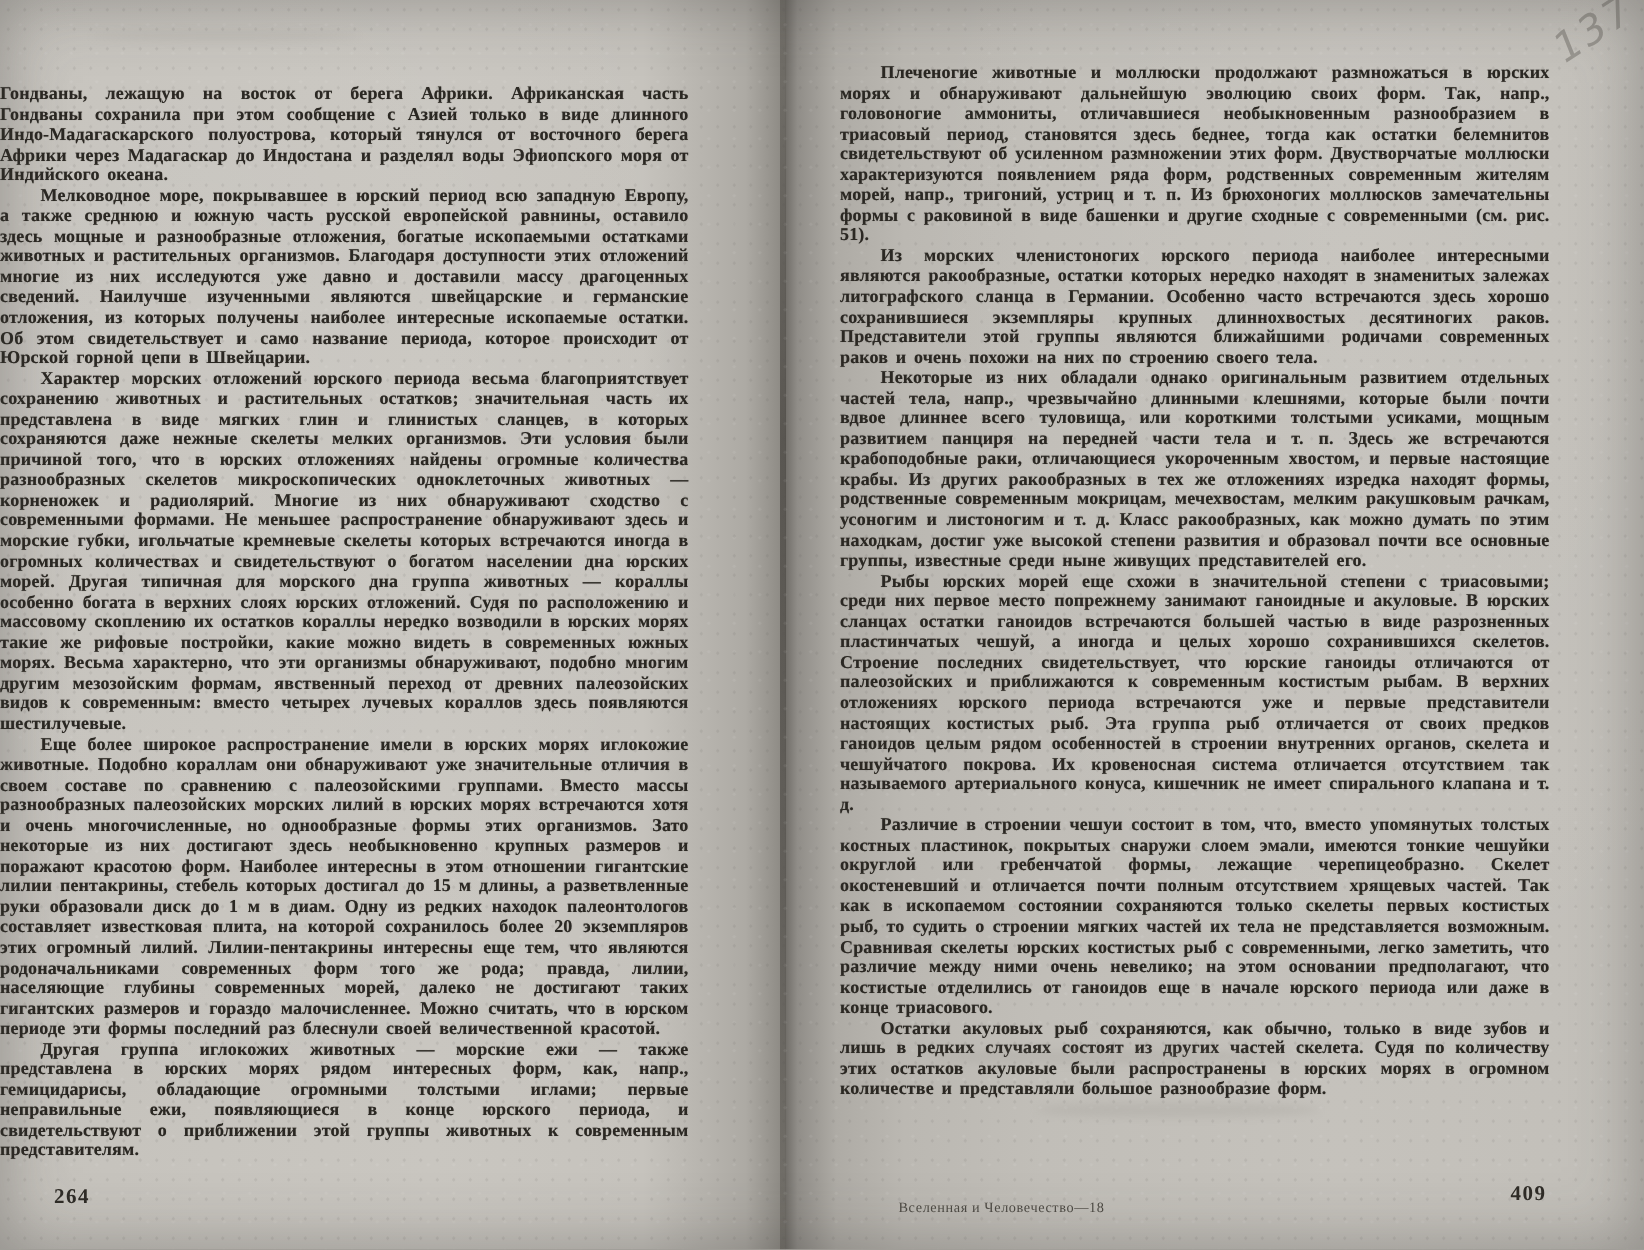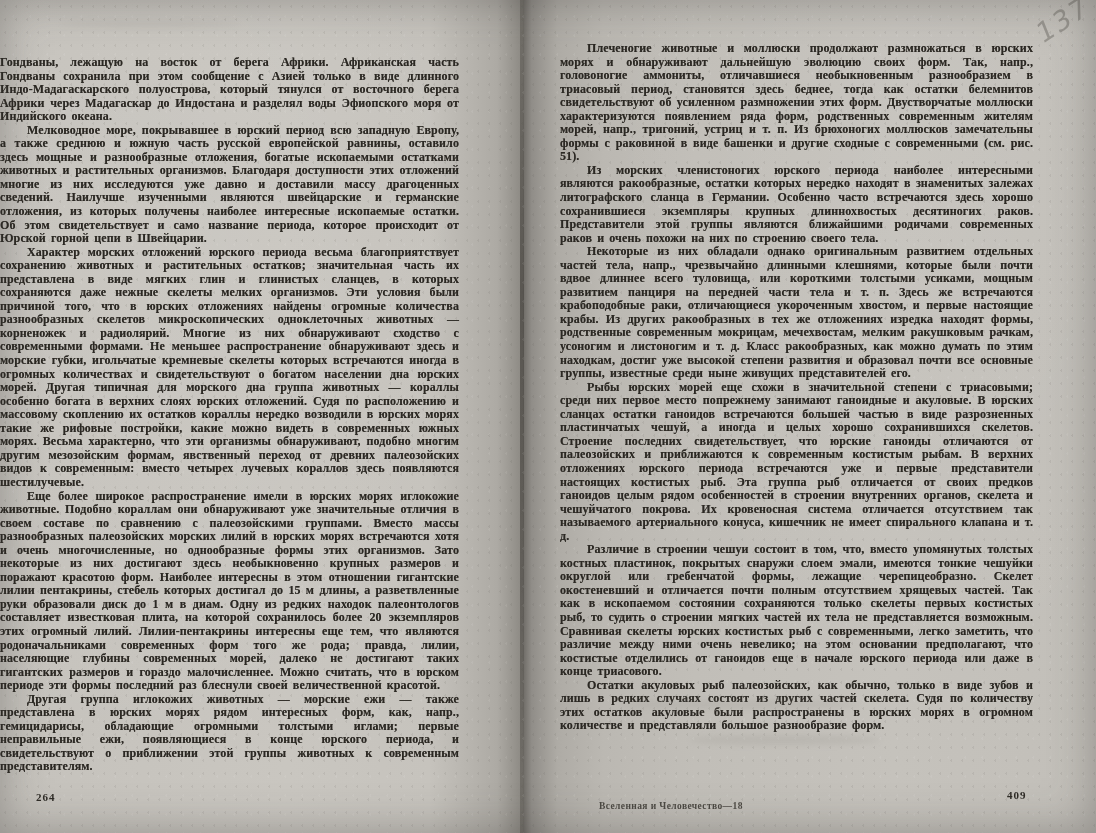--- a/index.html
+++ b/index.html
@@ -44,28 +44,28 @@
     position:absolute; color:#2b2823;
     font-size:12px; line-height:13.55px; font-weight:bold;
     text-align:justify; word-spacing:2px; letter-spacing:0.1px;
     text-shadow:0 0 0.5px rgba(43,40,35,0.55);
   }
   .text-left  { left:0;  top:56px; width:459px; }
   .text-right { left:560px; top:42px; width:473px; }
   .para { margin:0; text-align:justify; }
   .para.indent { text-indent:27px; }
   .pagenum {
-    position:absolute; font-size:11px; font-weight:bold; color:#2f2c27;
+    position:absolute; font-size:14px; font-weight:bold; color:#2f2c27;
     letter-spacing:1px;
   }
   .pagenum-left  { left:36px;  top:791px; }
   .pagenum-right { left:1007px; top:789px; }
   .sig {
     position:absolute; left:599px; top:801px;
-    font-size:9.5px; font-weight:bold; color:#4d4a44; letter-spacing:0.4px;
+    font-size:9.5px; font-weight:normal; color:#4d4a44; letter-spacing:0.4px;
   }
   .pencil {
     position:absolute; left:1034px; top:4px;
     font-family:"DejaVu Sans",sans-serif; font-style:italic;
     font-size:27px; color:#7d7a74; opacity:0.6;
     transform:rotate(-33deg); letter-spacing:2px;
   }
   .smudge {
     position:absolute; pointer-events:none; filter:blur(3px); opacity:0.18;
     background:#8e8b85; border-radius:50%;
@@ -91,21 +91,21 @@
       <p class="para indent">Еще более широкое распространение имели в юрских морях иглокожие животные. Подобно кораллам они обнаруживают уже значительные отличия в своем составе по сравнению с палеозойскими группами. Вместо массы разнообразных палеозойских морских лилий в юрских морях встречаются хотя и очень многочисленные, но однообразные формы этих организмов. Зато некоторые из них достигают здесь необыкновенно крупных размеров и поражают красотою форм. Наиболее интересны в этом отношении гигантские лилии пентакрины, стебель которых достигал до 15 м длины, а разветвленные руки образовали диск до 1 м в диам. Одну из редких находок палеонтологов составляет известковая плита, на которой сохранилось более 20 экземпляров этих огромный лилий. Лилии-пентакрины интересны еще тем, что являются родоначальниками современных форм того же рода; правда, лилии, населяющие глубины современных морей, далеко не достигают таких гигантских размеров и гораздо малочисленнее. Можно считать, что в юрском периоде эти формы последний раз блеснули своей величественной красотой.</p>
       <p class="para indent">Другая группа иглокожих животных — морские ежи — также представлена в юрских морях рядом интересных форм, как, напр., гемицидарисы, обладающие огромными толстыми иглами; первые неправильные ежи, появляющиеся в конце юрского периода, и свидетельствуют о приближении этой группы животных к современным представителям.</p>
     </div>
 
   <div class="text-block text-right">
       <p class="para indent">Плеченогие животные и моллюски продолжают размножаться в юрских морях и обнаруживают дальнейшую эволюцию своих форм. Так, напр., головоногие аммониты, отличавшиеся необыкновенным разнообразием в триасовый период, становятся здесь беднее, тогда как остатки белемнитов свидетельствуют об усиленном размножении этих форм. Двустворчатые моллюски характеризуются появлением ряда форм, родственных современным жителям морей, напр., тригоний, устриц и т. п. Из брюхоногих моллюсков замечательны формы с раковиной в виде башенки и другие сходные с современными (см. рис. 51).</p>
       <p class="para indent">Из морских членистоногих юрского периода наиболее интересными являются ракообразные, остатки которых нередко находят в знаменитых залежах литографского сланца в Германии. Особенно часто встречаются здесь хорошо сохранившиеся экземпляры крупных длиннохвостых десятиногих раков. Представители этой группы являются ближайшими родичами современных раков и очень похожи на них по строению своего тела.</p>
       <p class="para indent">Некоторые из них обладали однако оригинальным развитием отдельных частей тела, напр., чрезвычайно длинными клешнями, которые были почти вдвое длиннее всего туловища, или короткими толстыми усиками, мощным развитием панциря на передней части тела и т. п. Здесь же встречаются крабоподобные раки, отличающиеся укороченным хвостом, и первые настоящие крабы. Из других ракообразных в тех же отложениях изредка находят формы, родственные современным мокрицам, мечехвостам, мелким ракушковым рачкам, усоногим и листоногим и т. д. Класс ракообразных, как можно думать по этим находкам, достиг уже высокой степени развития и образовал почти все основные группы, известные среди ныне живущих представителей его.</p>
       <p class="para indent">Рыбы юрских морей еще схожи в значительной степени с триасовыми; среди них первое место попрежнему занимают ганоидные и акуловые. В юрских сланцах остатки ганоидов встречаются большей частью в виде разрозненных пластинчатых чешуй, а иногда и целых хорошо сохранившихся скелетов. Строение последних свидетельствует, что юрские ганоиды отличаются от палеозойских и приближаются к современным костистым рыбам. В верхних отложениях юрского периода встречаются уже и первые представители настоящих костистых рыб. Эта группа рыб отличается от своих предков ганоидов целым рядом особенностей в строении внутренних органов, скелета и чешуйчатого покрова. Их кровеносная система отличается отсутствием так называемого артериального конуса, кишечник не имеет спирального клапана и т. д.</p>
       <p class="para indent">Различие в строении чешуи состоит в том, что, вместо упомянутых толстых костных пластинок, покрытых снаружи слоем эмали, имеются тонкие чешуйки округлой или гребенчатой формы, лежащие черепицеобразно. Скелет окостеневший и отличается почти полным отсутствием хрящевых частей. Так как в ископаемом состоянии сохраняются только скелеты первых костистых рыб, то судить о строении мягких частей их тела не представляется возможным. Сравнивая скелеты юрских костистых рыб с современными, легко заметить, что различие между ними очень невелико; на этом основании предполагают, что костистые отделились от ганоидов еще в начале юрского периода или даже в конце триасового.</p>
-      <p class="para indent">Остатки акуловых рыб палеозойских, как обычно, только в виде зубов и лишь в редких случаях состоят из других частей скелета. Судя по количеству этих остатков акуловые были распространены в юрских морях в огромном количестве и представляли большое разнообразие форм.</p>
+      <p class="para indent">Остатки акуловых рыб сохраняются, как обычно, только в виде зубов и лишь в редких случаях состоят из других частей скелета. Судя по количеству этих остатков акуловые были распространены в юрских морях в огромном количестве и представляли большое разнообразие форм.</p>
     </div>
 
   <div class="pagenum pagenum-left">264</div>
 
   <div class="sig">Вселенная и Человечество—18</div>
 
   <div class="pagenum pagenum-right">409</div>
 
   <div class="pencil">137</div>
 

